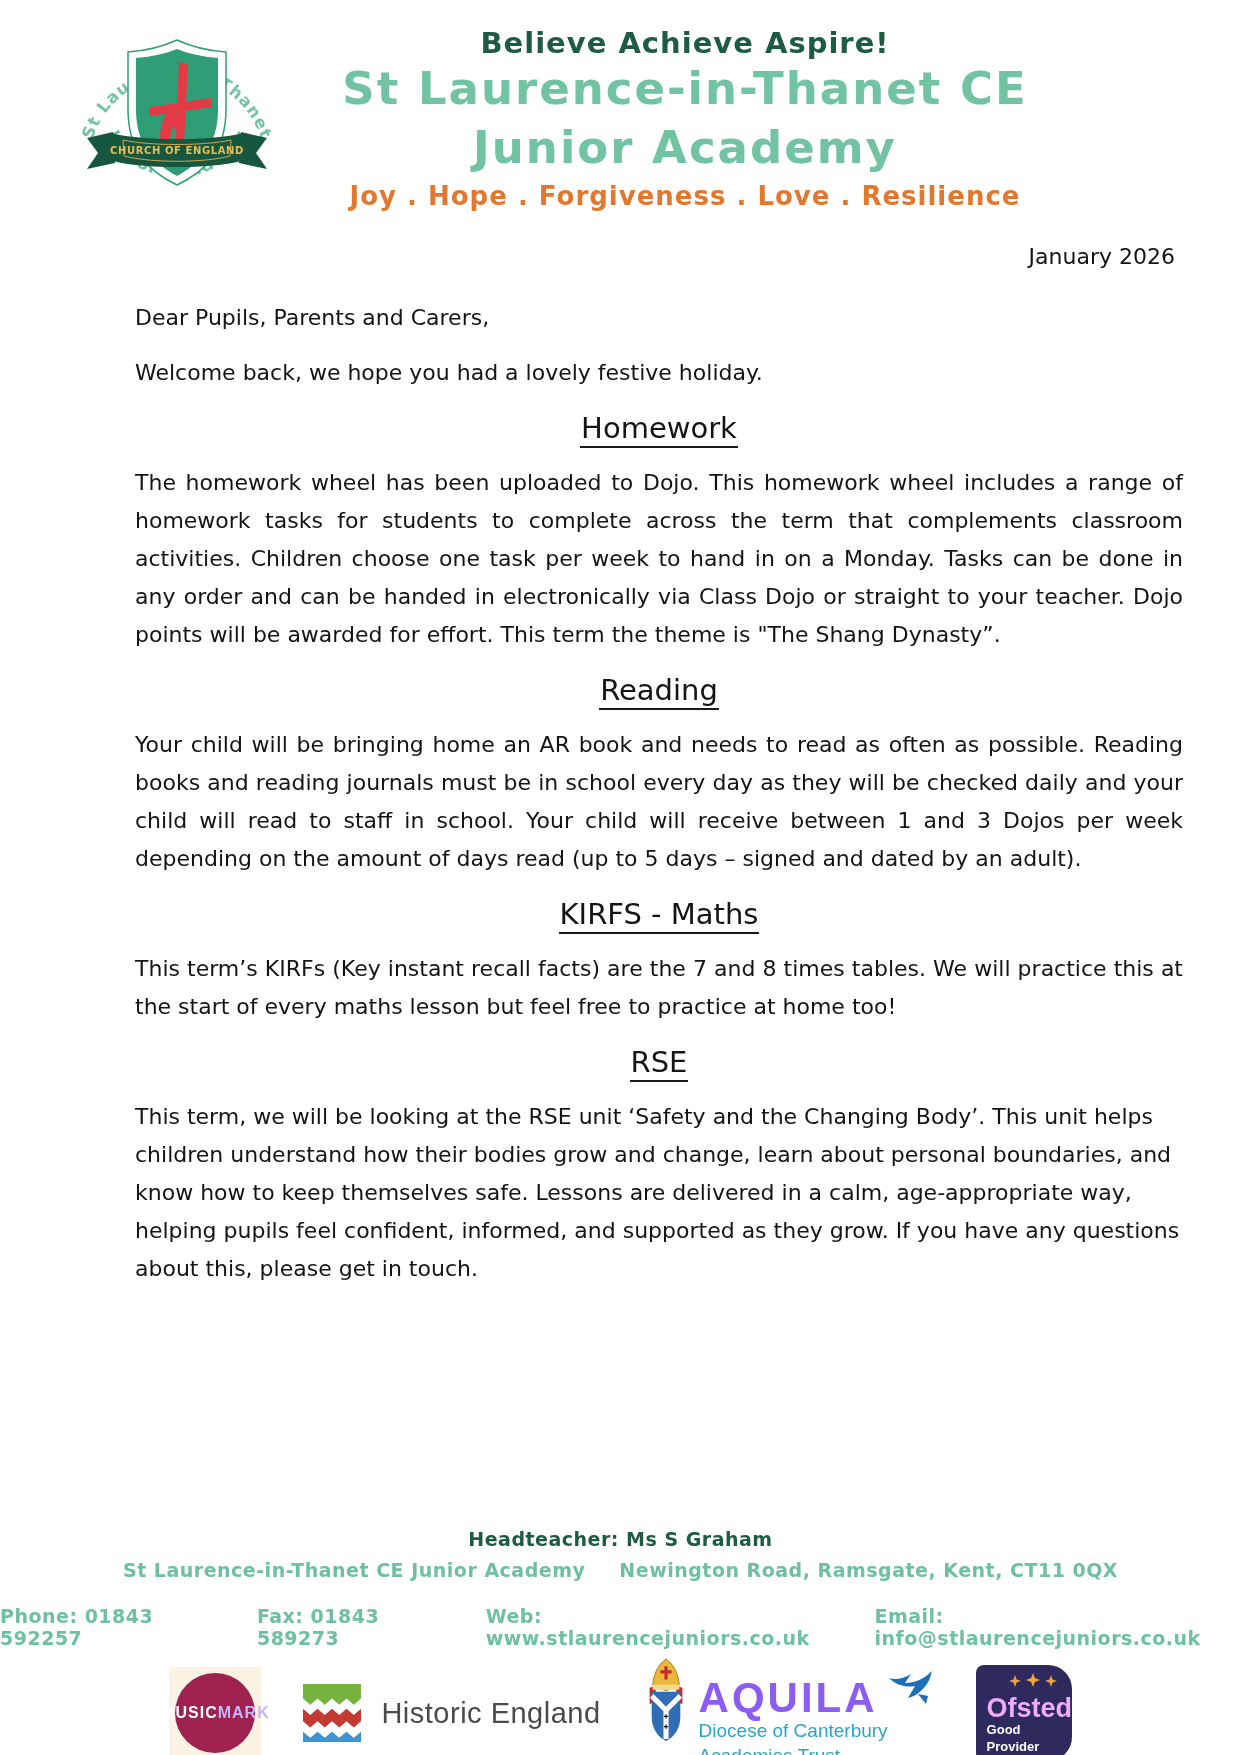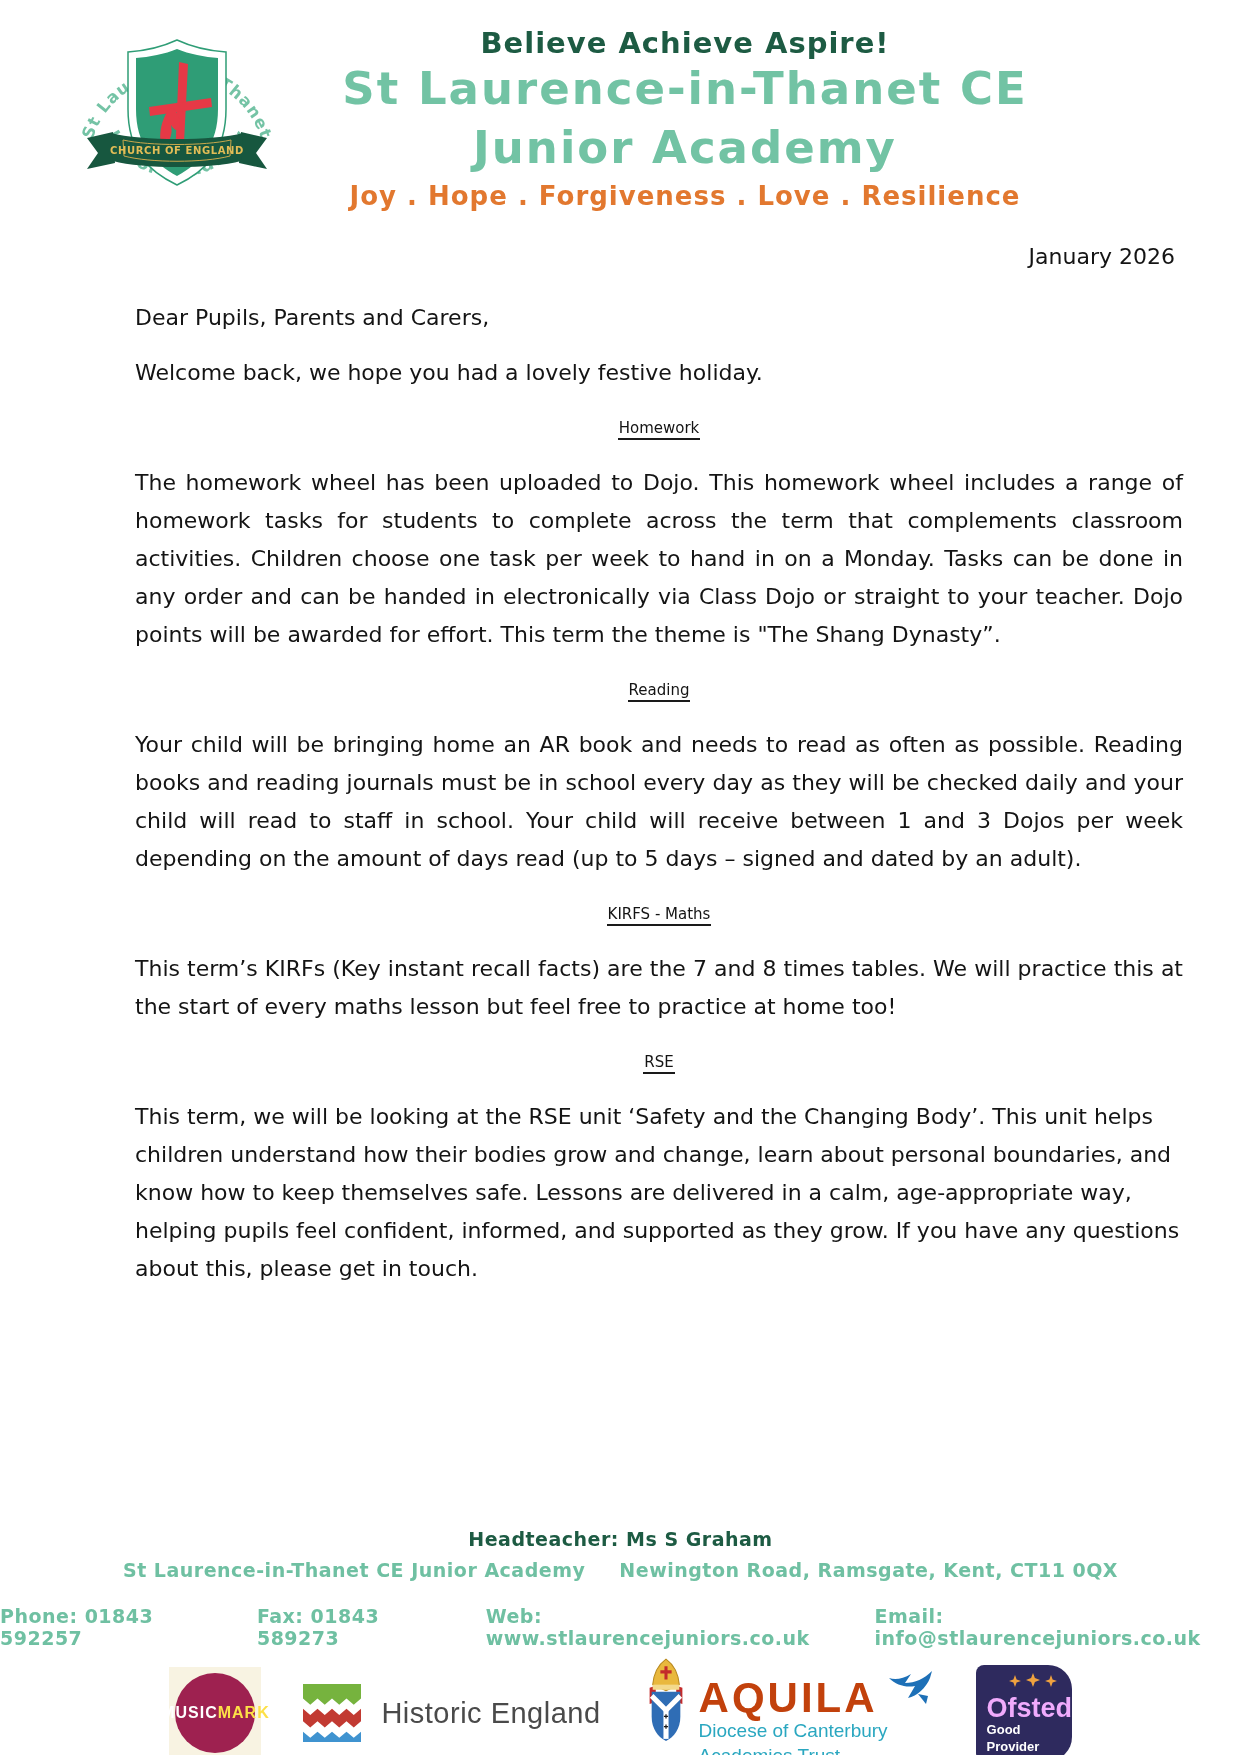--- a/index.html
+++ b/index.html
@@ -24,45 +24,45 @@
   .head-lines { position: absolute; left: 300px; top: 26px; width: 770px; text-align: center; }
   .motto-top { font-size: 29px; font-weight: bold; color: #1d5b43; letter-spacing: 1px; }
   .school-line { font-size: 45px; color: #72c3a4; letter-spacing: 2px; line-height: 1.3; font-weight: bold; }
   .values-line { font-size: 26px; font-weight: bold; color: #e2782f; letter-spacing: 1px; margin-top: 4px; }
 
   
   .date-line { text-align: right; padding-right: 66px; font-size: 22px; color: #141414; margin-top: 22px; }
 
   .letter { margin: 30px 58px 0 135px; font-size: 22px; line-height: 38px; color: #141414; }
   .letter p { margin: 0 0 17px 0; }
-  .sec-heading { text-align: center; font-size: 15px; font-weight: normal; margin: 0 0 17px 0; line-height: 38px; }
+  .sec-heading { text-align: center; font-size: 29px; font-weight: normal; margin: 0 0 17px 0; line-height: 38px; }
   .sec-heading span { border-bottom: 2px solid #1a1a1a; padding: 0 1px 1px 1px; }
   .justify { text-align: justify; }
 
   
   .footer { position: absolute; left: 0; top: 1528px; width: 100%; }
   .head-teacher { text-align: center; font-size: 19px; font-weight: bold; color: #1d5b43; letter-spacing: .5px; }
   .address { text-align: center; font-size: 19px; color: #6fc0a2; font-weight: bold; margin-top: 9px; letter-spacing: .5px; }
   .address .gap { display: inline-block; width: 34px; }
   .contact { display: flex; justify-content: center; gap: 36px; font-size: 19px; color: #6fc0a2; font-weight: bold; margin-top: 24px; letter-spacing: .5px; }
 
   .logos { display: flex; justify-content: center; align-items: center; gap: 42px; margin-top: 12px; height: 104px; }
 
   .mm-box { width: 92px; height: 92px; background: #f8f3e2; display: flex; align-items: center; justify-content: center; }
   .mm-circle { width: 80px; height: 80px; border-radius: 50%; background: #9e2150; display: flex; flex-direction: row; align-items: center; justify-content: center; line-height: 1.15; }
   .mm-circle div { font-size: 16px; font-weight: bold; letter-spacing: 1px; color: #ffffff; font-family: "Liberation Sans", sans-serif; }
-  .mm-circle .mm-mark { color: #fde047; }
+  .mm-circle .mm-mark { color: #c4b5fd; }
 
   .he { display: flex; align-items: center; gap: 20px; }
   .he-label { font-family: "Liberation Sans", sans-serif; font-size: 29px; font-weight: normal; color: #4a4a4a; letter-spacing: .5px; }
 
   .aquila { display: flex; align-items: flex-start; gap: 10px; }
   .aq-text { display: flex; flex-direction: column; }
   .aq-name-row { display: flex; align-items: center; gap: 10px; }
-  .aq-name { font-family: "Liberation Sans", sans-serif; font-size: 42px; font-weight: bold; color: #c2410c; letter-spacing: 3px; line-height: 1; margin-top: 20px; }
+  .aq-name { font-family: "Liberation Sans", sans-serif; font-size: 42px; font-weight: bold; color: #8b5cf6; letter-spacing: 3px; line-height: 1; margin-top: 20px; }
   .aq-sub { font-family: "Liberation Sans", sans-serif; font-size: 19px; color: #2aa7c0; line-height: 1.3; }
 
   .ofsted { width: 96px; height: 96px; background: #2e2a5e; border-radius: 8px 24px 24px 8px; padding: 8px 11px; display: flex; flex-direction: column; }
   .ofsted-stars { align-self: flex-end; margin-right: 2px; }
   .ofsted-name { font-family: "Liberation Sans", sans-serif; font-size: 27px; font-weight: bold; color: #f0abfc; line-height: 1.05; }
   .ofsted-sub { font-family: "Liberation Sans", sans-serif; font-size: 13px; font-weight: bold; color: #ffffff; line-height: 1.25; }
   .ofsted-sub:first-of-type { margin-top: 6px; }
 </style>
 </head>
 <body>

